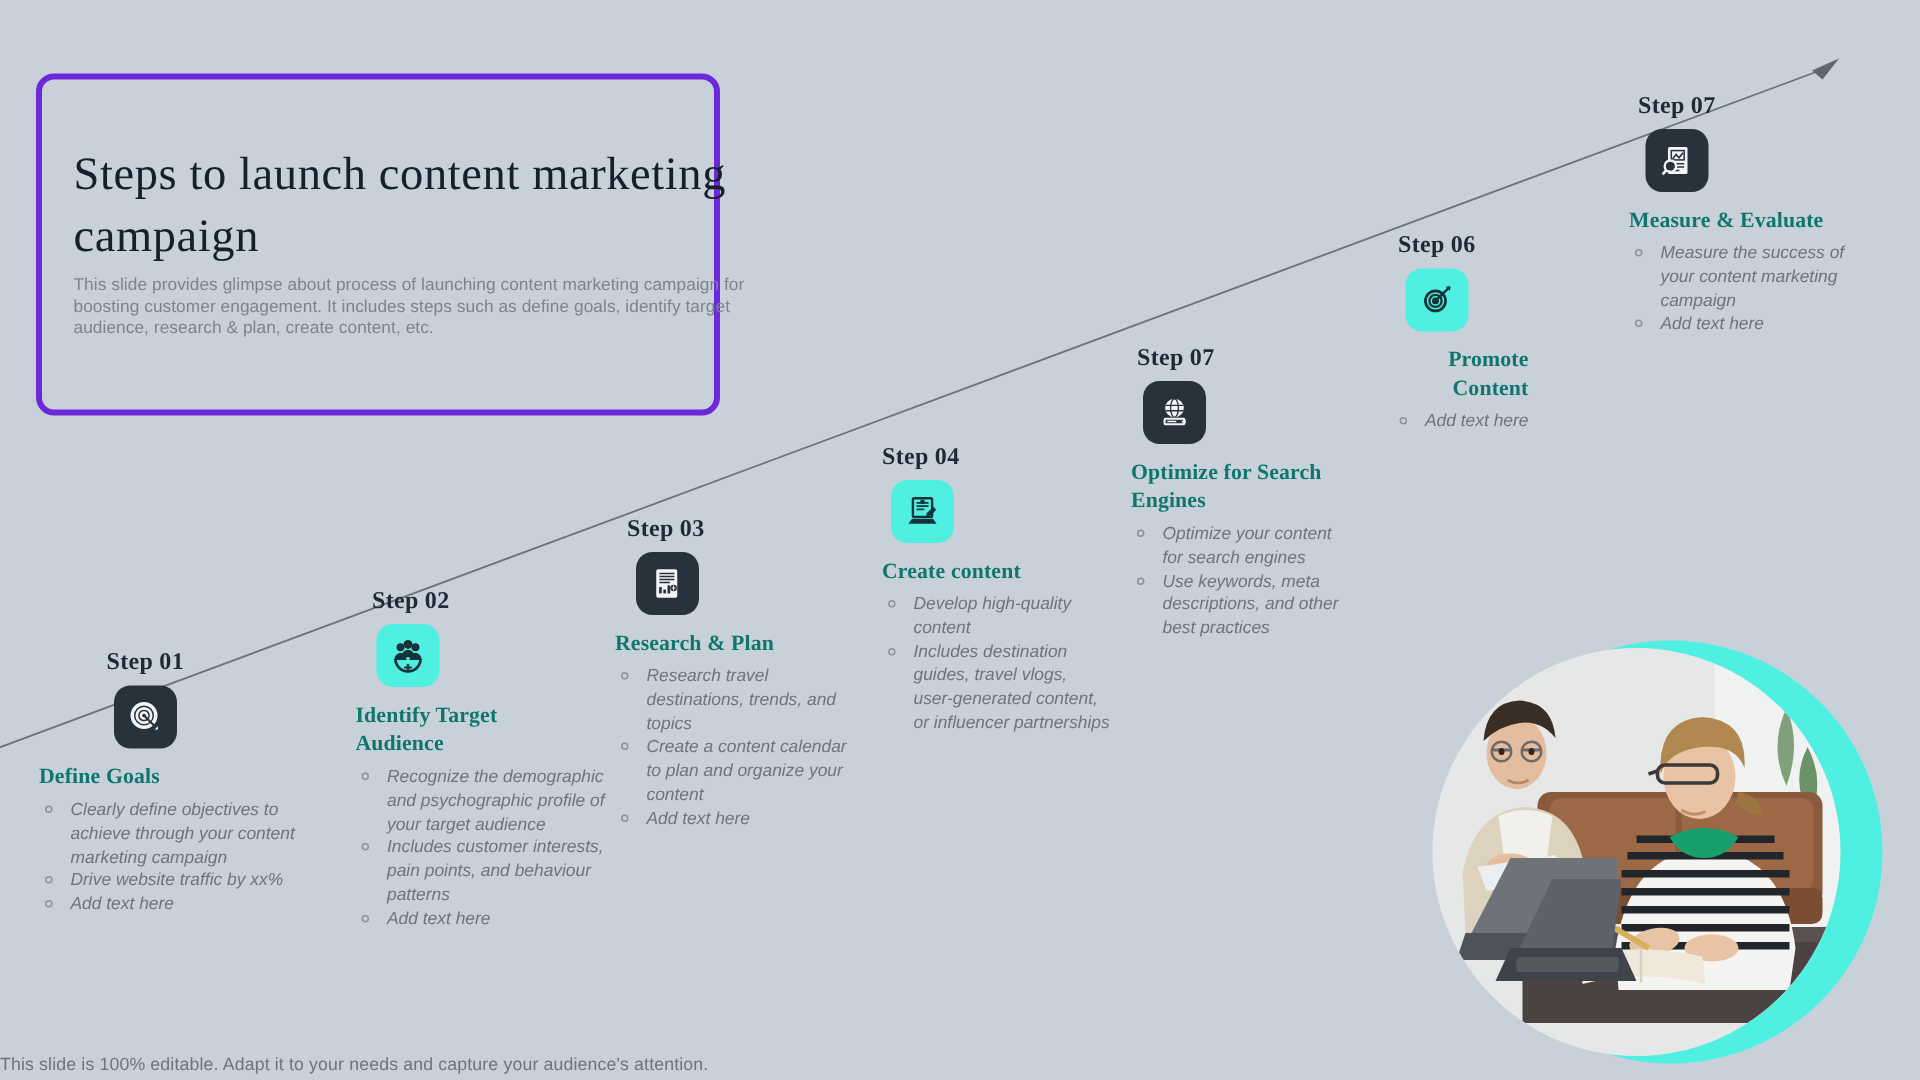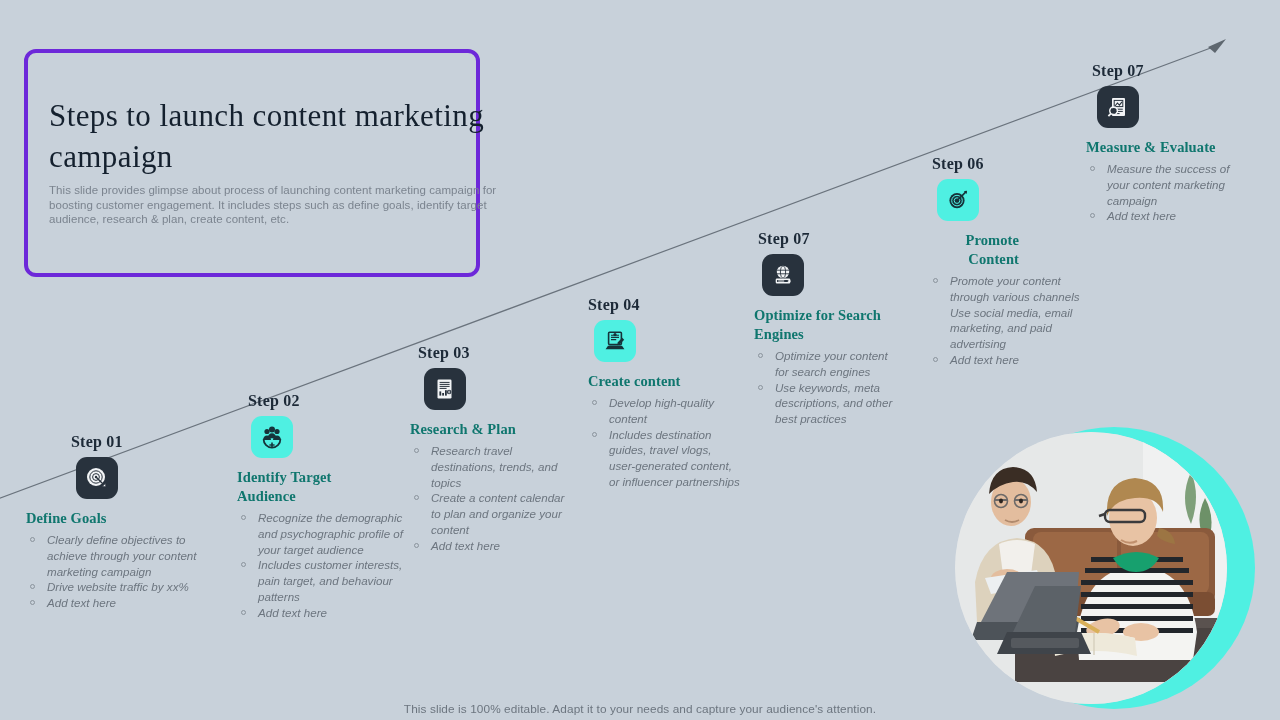--- a/index.html
+++ b/index.html
@@ -154,21 +154,21 @@
     background: #dfe3e6;
   }
   .photo-circle svg { display:block; }
 
   
   .footer-note {
     position: absolute;
     left: 0;
     top: 702px;
     width: 1280px;
-    text-align: center;
+    text-align: left;
     font-size: 11.8px;
     color: #6c757f;
     letter-spacing: .1px;
   }
 </style>
 </head>
 <body>
 
 <div class="slide">
 
@@ -213,21 +213,21 @@
         <path d="M13 15c0-2.8 1.9-4.6 4-4.6s4 1.8 4 4.6z" fill="#16333a"></path>
         <path d="M7.6 13.2c0-3 2-5 4.4-5s4.4 2 4.4 5z" fill="#16333a"></path>
         <path d="M3.6 14.2 A8.4 8.4 0 0 0 20.4 14.2" fill="none" stroke="#16333a" stroke-width="1.8"></path>
         <path d="M12 17.6 L12 22" stroke="#16333a" stroke-width="1.6"></path>
         <path d="M9.4 20 L14.6 20" stroke="#16333a" stroke-width="1.4"></path>
       </svg>
     </div>
     <div class="step-title" style="width:120px;">Identify Target Audience</div>
     <ul class="bullets">
       <li>Recognize the demographic and psychographic profile of your target audience</li>
-      <li>Includes customer interests, pain target, and behaviour patterns</li>
+      <li>Includes customer interests, pain points, and behaviour patterns</li>
       <li>Add text here</li>
     </ul>
   </div>
 
   <div class="step" style="left:410px; top:344px; width:165px;">
     <div class="step-label" style="margin-left:8px;">Step 03</div>
     <div class="step-icon dark" style="margin-left:14px;">
       <svg width="24" height="24" viewBox="0 0 24 24">
         <rect x="4.5" y="2.5" width="14" height="19" rx="1.2" fill="#f2f4f6"></rect>
         <path d="M6.6 5.4h10M6.6 7.4h10M6.6 9.4h10M6.6 11.4h7" stroke="#28323d" stroke-width="1"></path>
@@ -290,21 +290,20 @@
       <svg width="24" height="24" viewBox="0 0 24 24">
         <circle cx="11" cy="12.6" r="7.6" fill="#16333a"></circle>
         <circle cx="11" cy="12.6" r="5.3" fill="none" stroke="#4ff0e2" stroke-width="1"></circle>
         <circle cx="11" cy="12.6" r="2.8" fill="none" stroke="#4ff0e2" stroke-width="1"></circle>
         <path d="M11 12.6 L20.4 3.4" stroke="#16333a" stroke-width="1.6"></path>
         <path d="M17.8 3.2 L21 2.8 L20.6 6 Z" fill="#16333a"></path>
       </svg>
     </div>
     <div class="step-title" style="width:90px;text-align:right;">Promote Content</div>
     <ul class="bullets">
-      <li>Promote your content through various channels Use social media, email marketing, and paid advertising</li>
       <li>Add text here</li>
     </ul>
   </div>
 
   <div class="step" style="left:1086px; top:62px; width:168px;">
     <div class="step-label" style="margin-left:6px;">Step 07</div>
     <div class="step-icon dark" style="margin-left:11px;">
       <svg width="24" height="24" viewBox="0 0 24 24">
         <rect x="6" y="3" width="13" height="18" rx="1" fill="#f2f4f6"></rect>
         <rect x="8.2" y="5.4" width="8.6" height="6.2" fill="none" stroke="#28323d" stroke-width="1"></rect>

